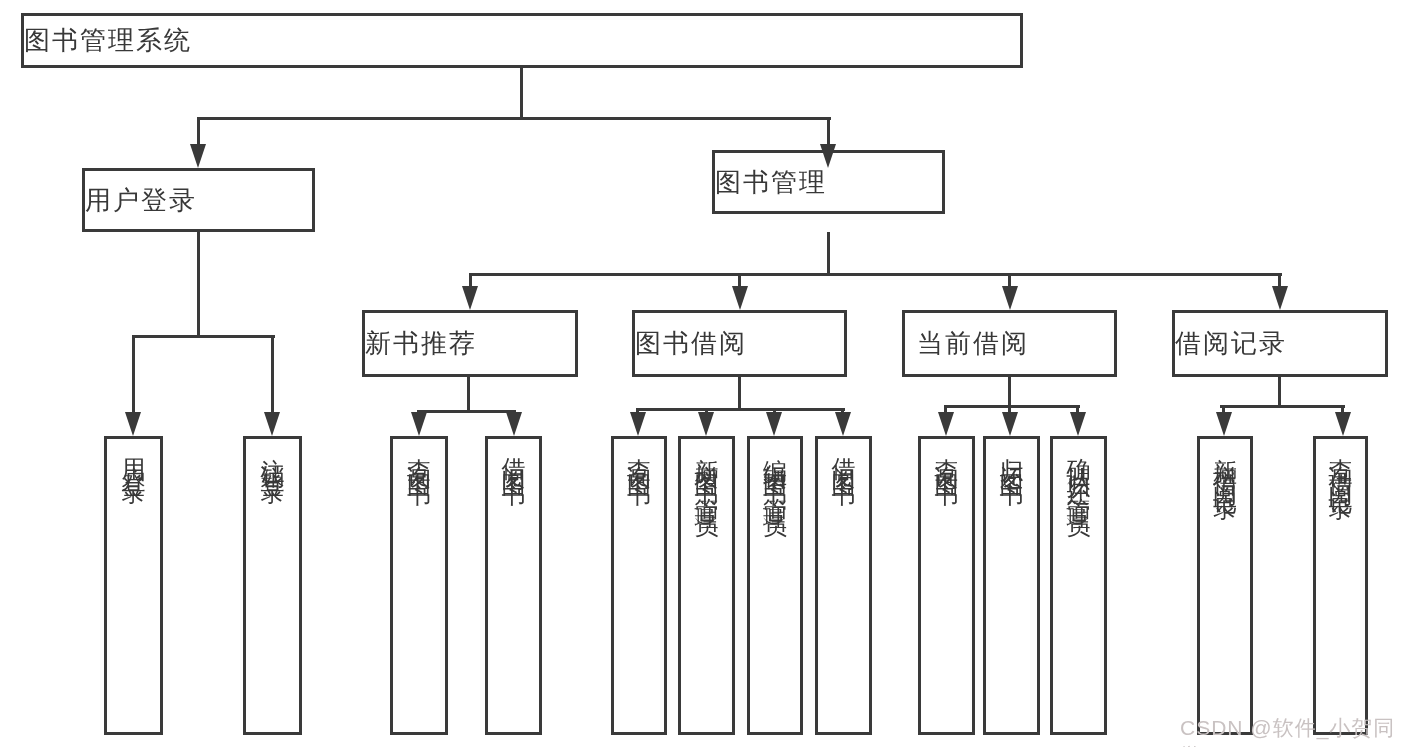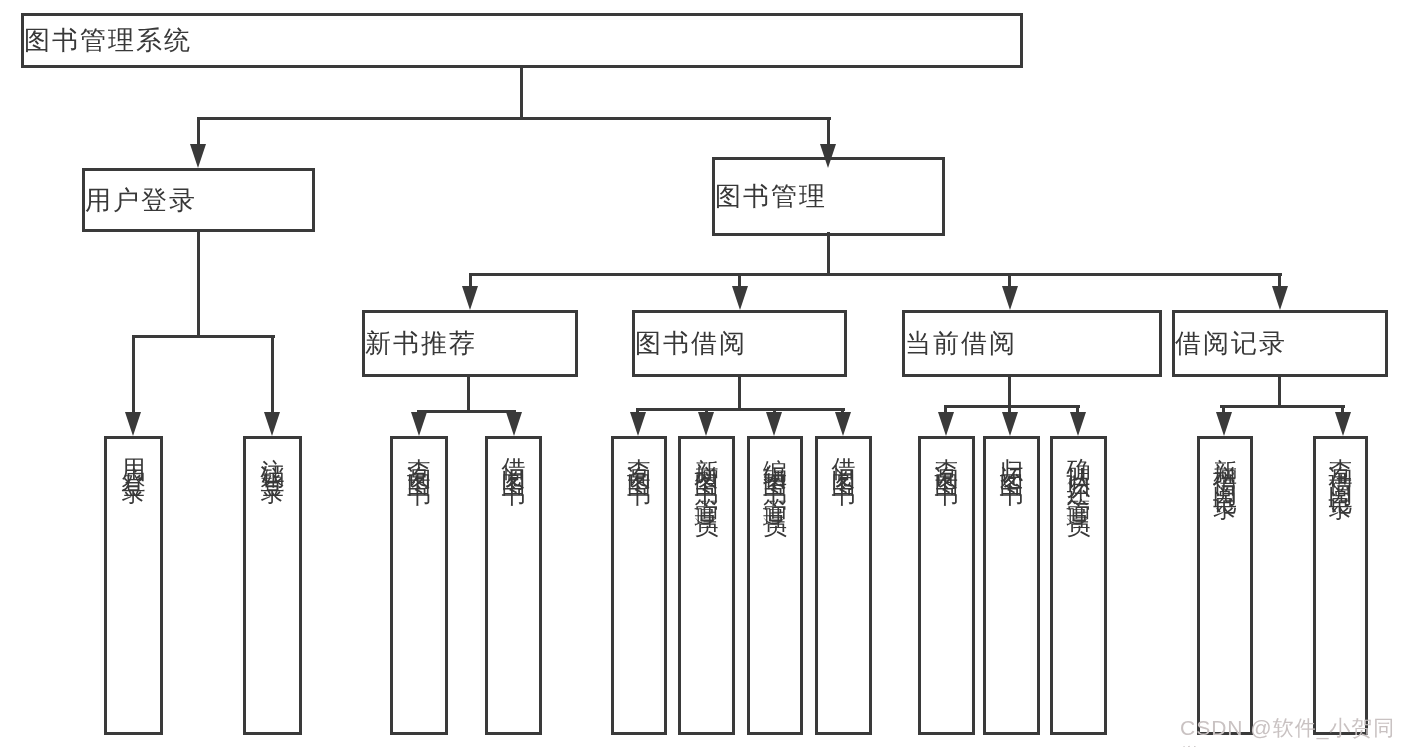--- a/index.html
+++ b/index.html
@@ -34,31 +34,31 @@
 
 <div class="stage">
 
   <div class="node hnode" style="left:21px;top:13px;width:1002px;height:55px;">
     <span>图书管理系统</span>
   </div>
 
   <div class="node hnode" style="left:82px;top:168px;width:233px;height:64px;">
     <span>用户登录</span>
   </div>
-  <div class="node hnode" style="left:712px;top:157px;width:233px;height:79px;">
+  <div class="node hnode" style="left:712px;top:150px;width:233px;height:64px;">
     <span>图书管理</span>
   </div>
 
   <div class="node hnode" style="left:632px;top:310px;width:215px;height:67px;">
     <span>图书借阅</span>
   </div>
   <div class="node hnode" style="left:362px;top:310px;width:216px;height:67px;">
     <span>新书推荐</span>
   </div>
-  <div class="node hnode" style="left:902px;top:310px;width:260px;height:67px;">
+  <div class="node hnode" style="left:902px;top:310px;width:215px;height:67px;padding-left:12px;">
     <span>当前借阅</span>
   </div>
   <div class="node hnode" style="left:1172px;top:310px;width:216px;height:67px;">
     <span>借阅记录</span>
   </div>
 
   <div class="node leaf" style="left:104px;top:436px;width:59px;height:299px;">
     <span>用户登录</span>
   </div>
   <div class="node leaf" style="left:243px;top:436px;width:59px;height:299px;">

